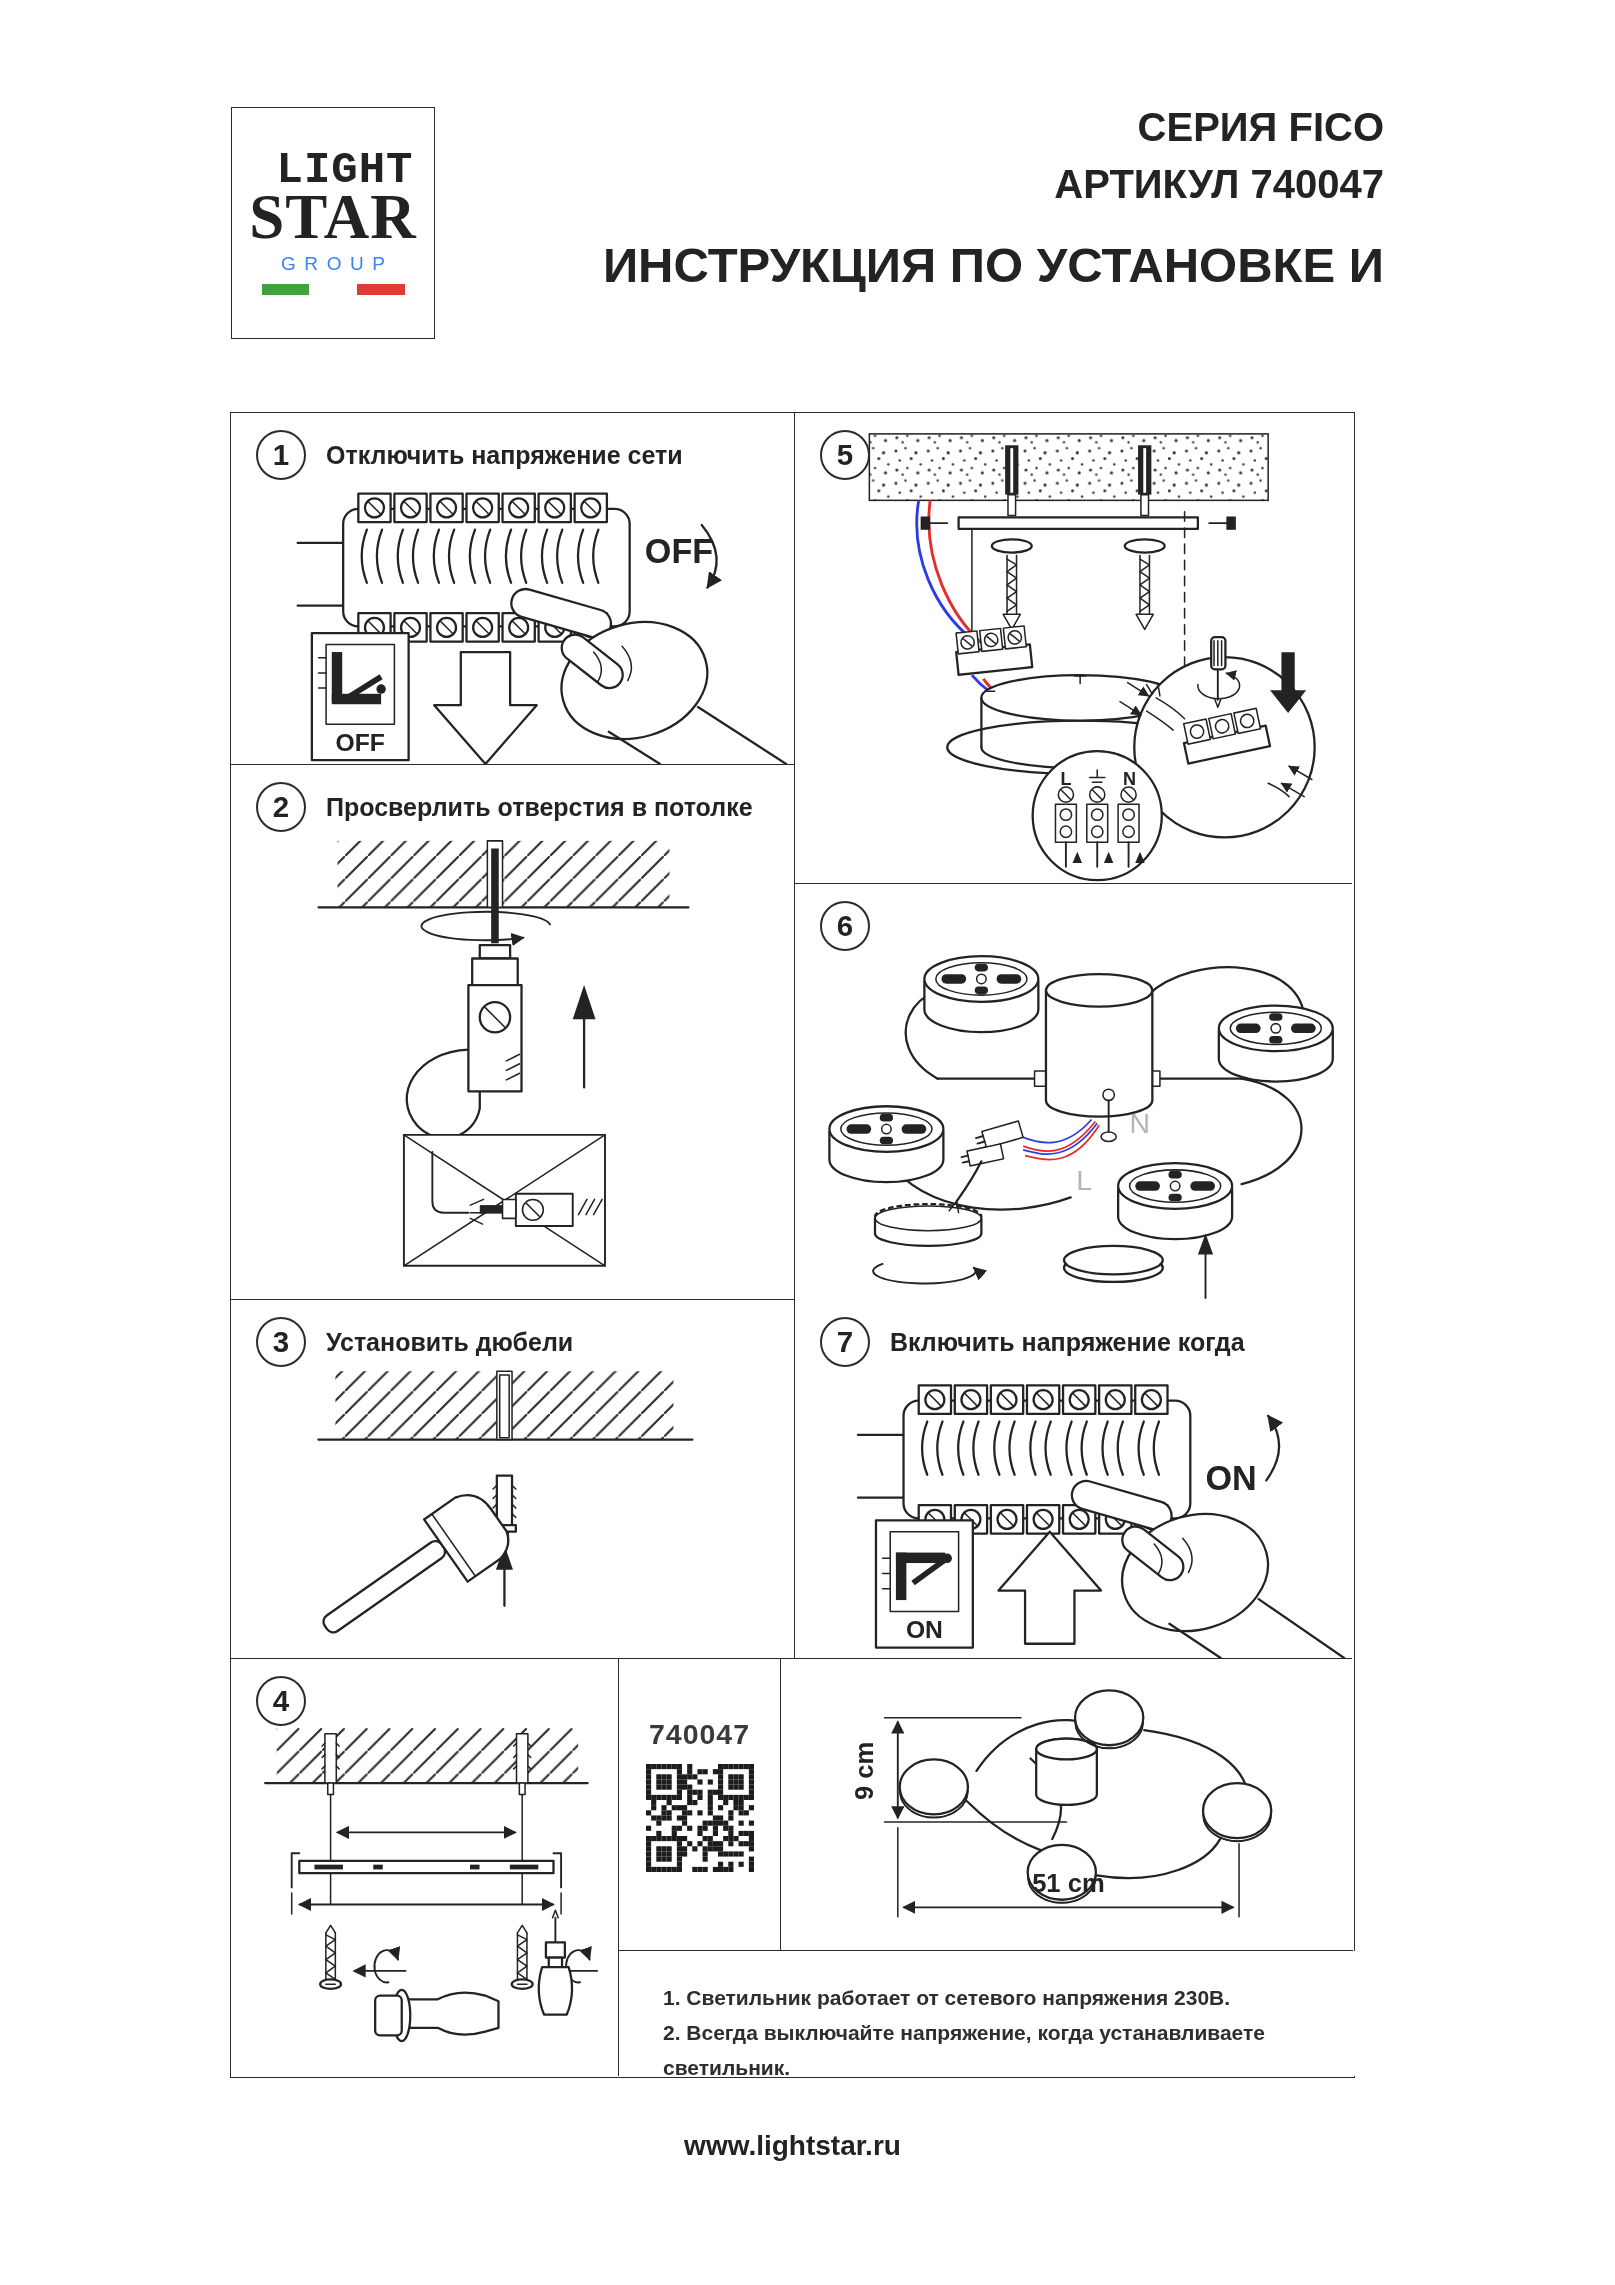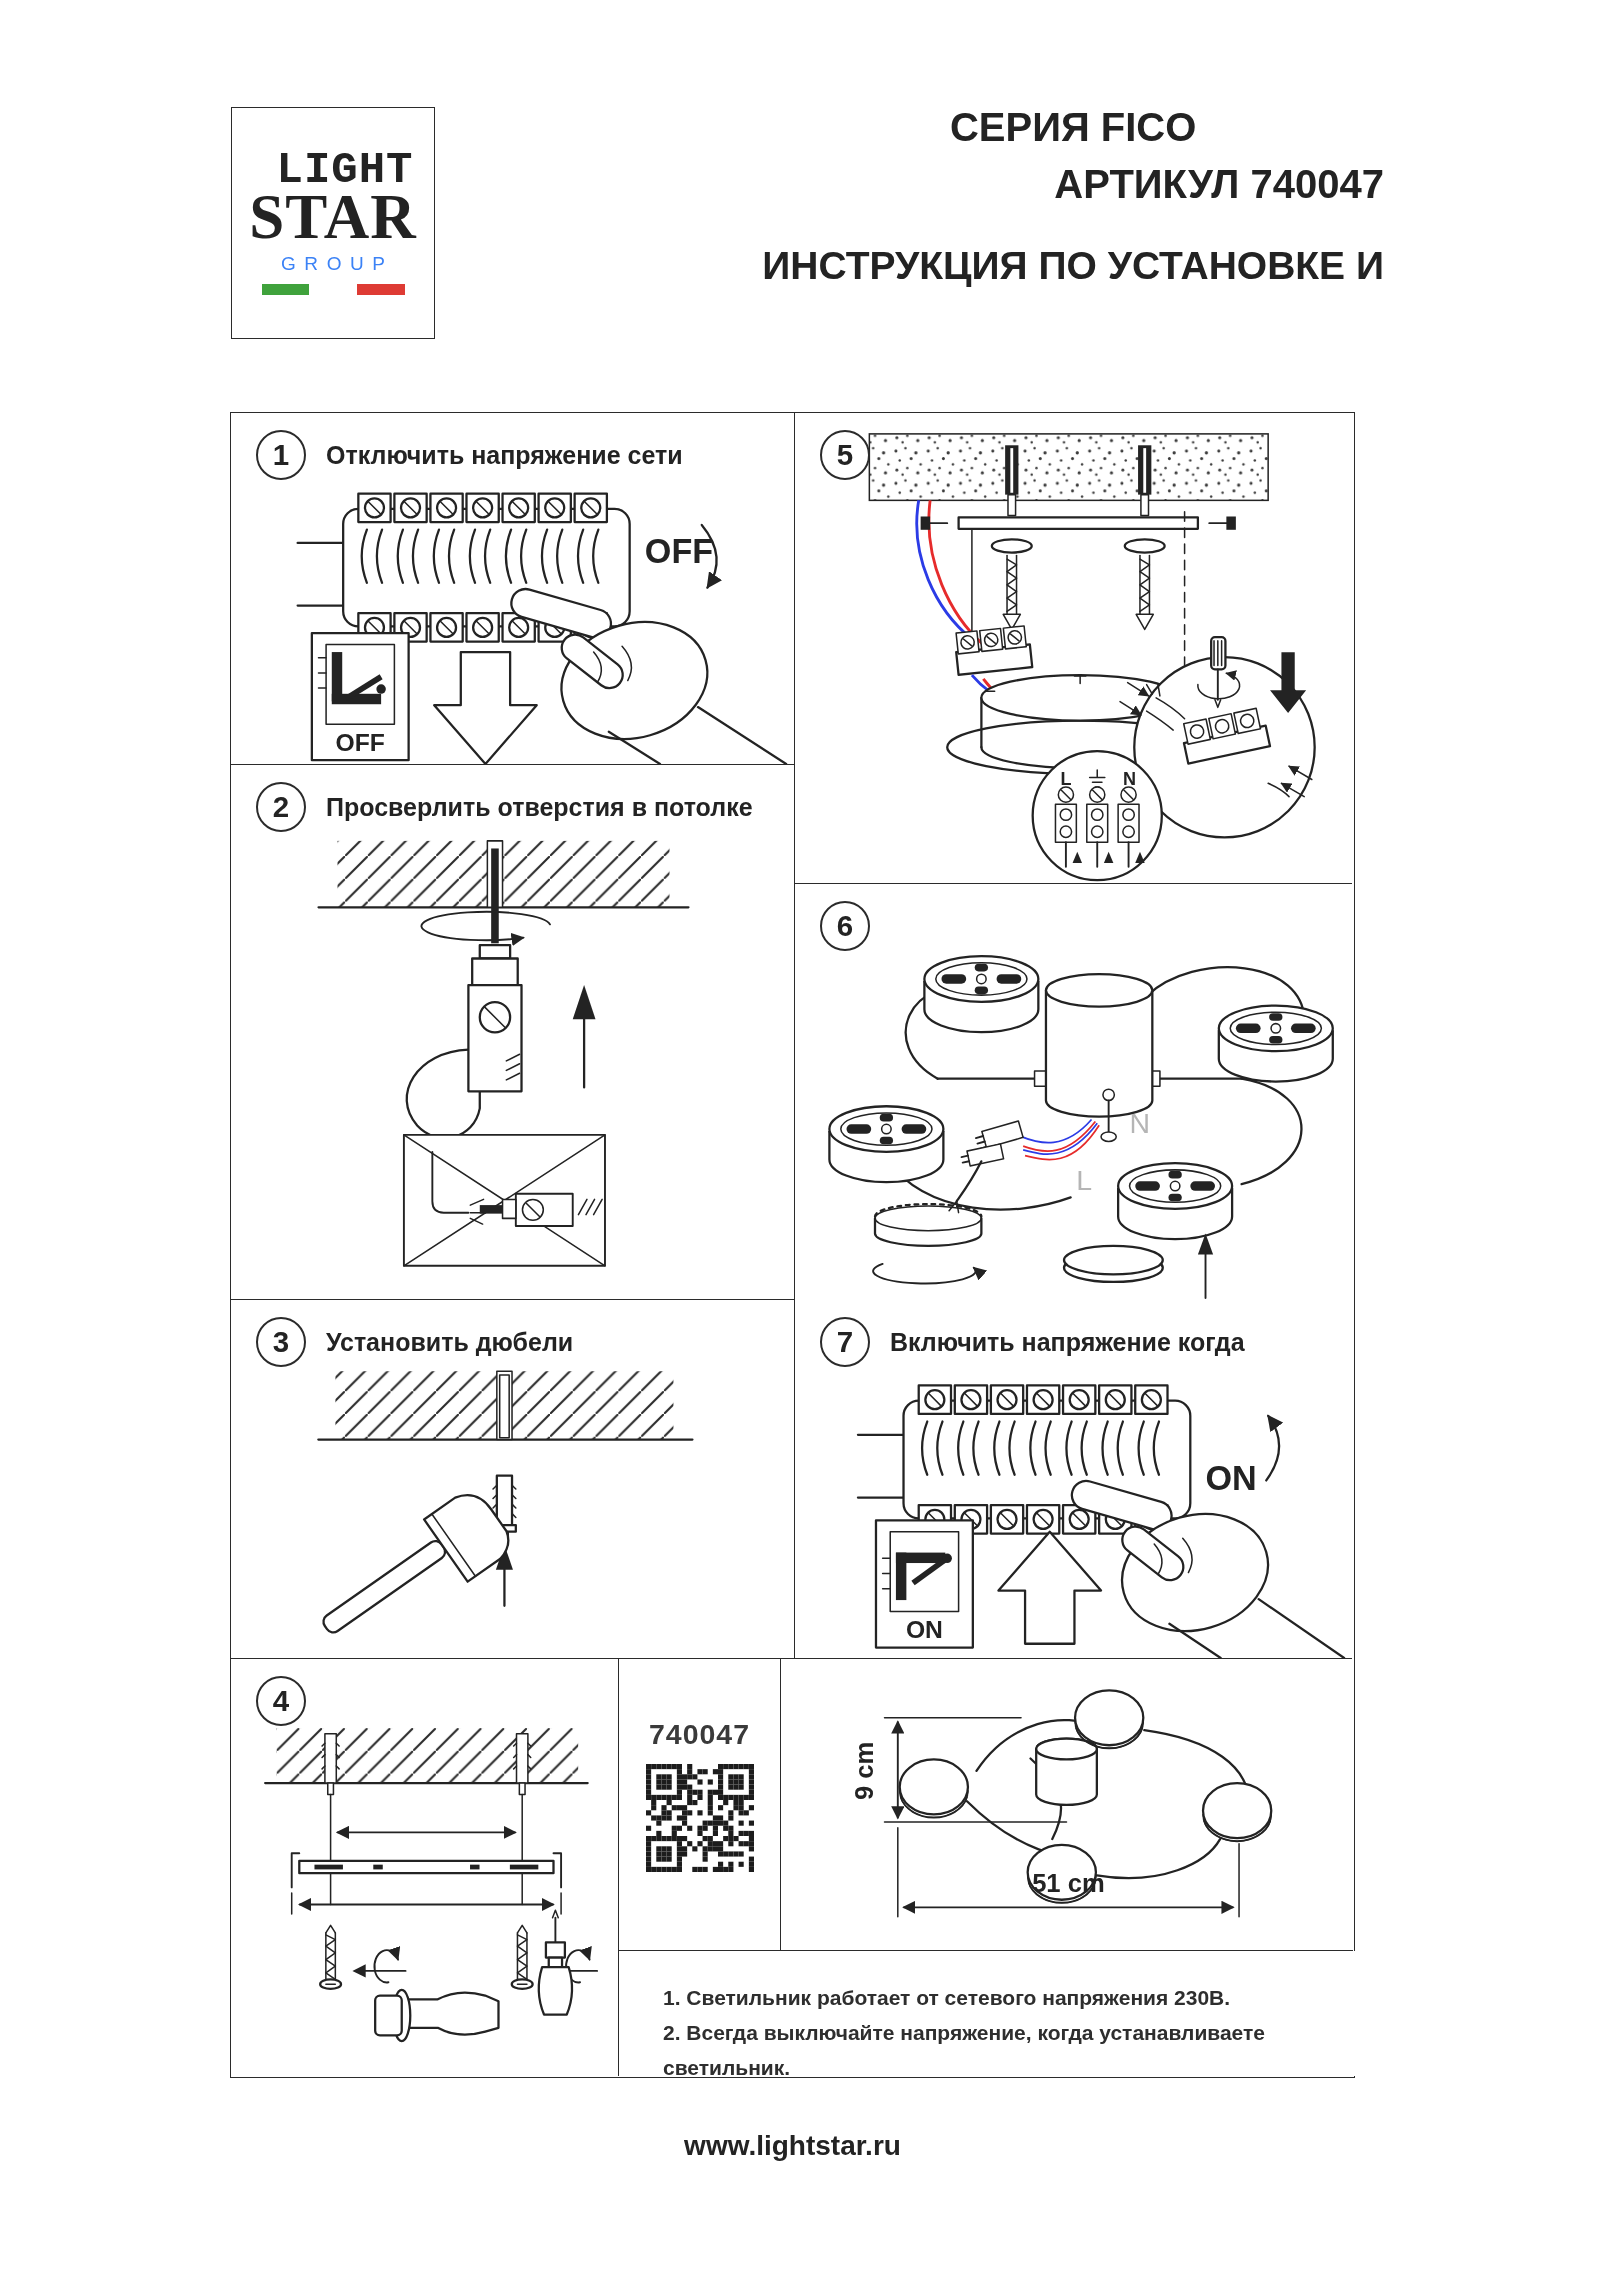--- a/index.html
+++ b/index.html
@@ -7,23 +7,23 @@
         font-family:"Liberation Sans",sans-serif;color:#232323;overflow:hidden;}
   
   .logo-box{position:absolute;left:231px;top:107px;width:204px;height:232px;border:1.9px solid #2b2b2b;
             box-sizing:border-box;display:flex;flex-direction:column;align-items:center;justify-content:center;}
   .logo-light{font-family:Liberation Mono, monospace;font-weight:bold;font-size:44px;line-height:.88;letter-spacing:1px;margin-left:24px;}
   .logo-star{font-family:"Liberation Serif",serif;font-weight:bold;font-size:63px;line-height:.88;letter-spacing:1px;}
   .logo-group{font-size:19px;letter-spacing:8.6px;margin-top:7.6px;margin-right:-8.6px;color:#3b82f6;}
   .logo-flag{display:flex;width:143px;height:10.5px;margin-top:9.5px;}
   .logo-flag span{flex:1;}
   .title-block{position:absolute;right:232px;top:99px;text-align:right;}
-  .title-series{font-size:40px;font-weight:bold;line-height:57px;text-align:center;}
+  .title-series{font-size:40px;font-weight:bold;line-height:57px;}
   .title-article{font-size:40px;font-weight:bold;line-height:57px;}
-  .title-main{font-size:39px;font-weight:bold;line-height:55px;margin-top:25px;}
+  .title-main{font-size:49px;font-weight:bold;line-height:55px;margin-top:25px;}
   
   .grid{position:absolute;left:230px;top:412px;width:1125px;height:1666px;border:1.9px solid #2b2b2b;box-sizing:border-box;}
   .cell{position:absolute;background:#fff;box-sizing:border-box;}
   .br{border-right:1.9px solid #2b2b2b;}
   .bb{border-bottom:1.9px solid #2b2b2b;}
   .art{position:absolute;left:0;top:0;width:100%;height:100%;display:block;}
   .stepnum{position:absolute;left:25px;top:17px;width:46px;height:46px;border:2.9px solid #2b2b2b;border-radius:50%;
            display:flex;align-items:center;justify-content:center;font-size:29.5px;font-weight:bold;z-index:3;}
   .steplabel{position:absolute;left:95px;top:27.6px;font-size:25px;font-weight:bold;z-index:3;}
   

